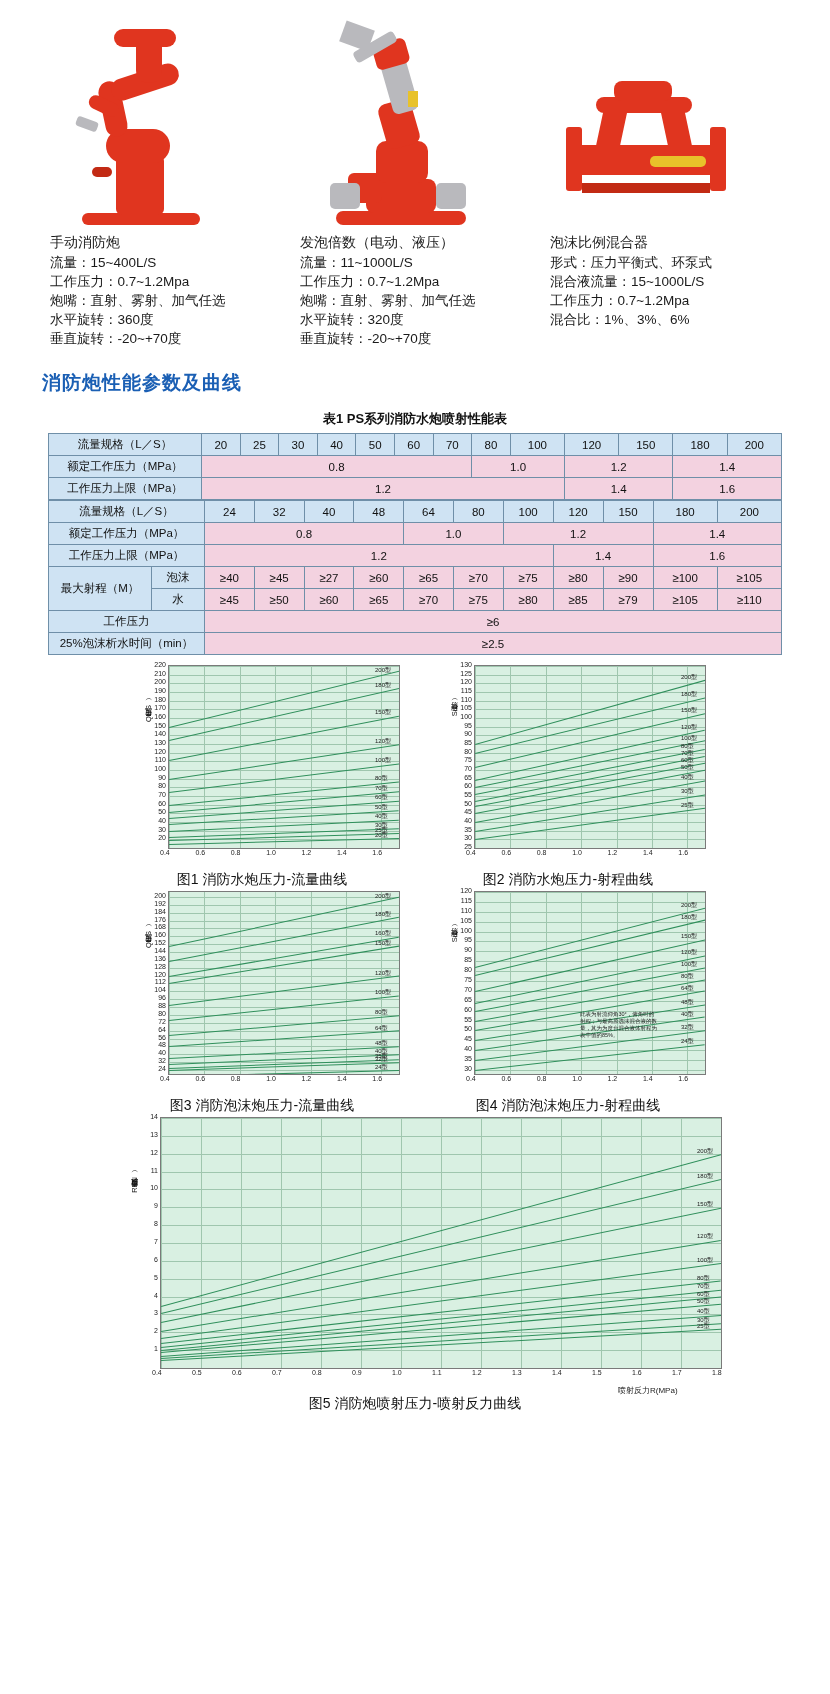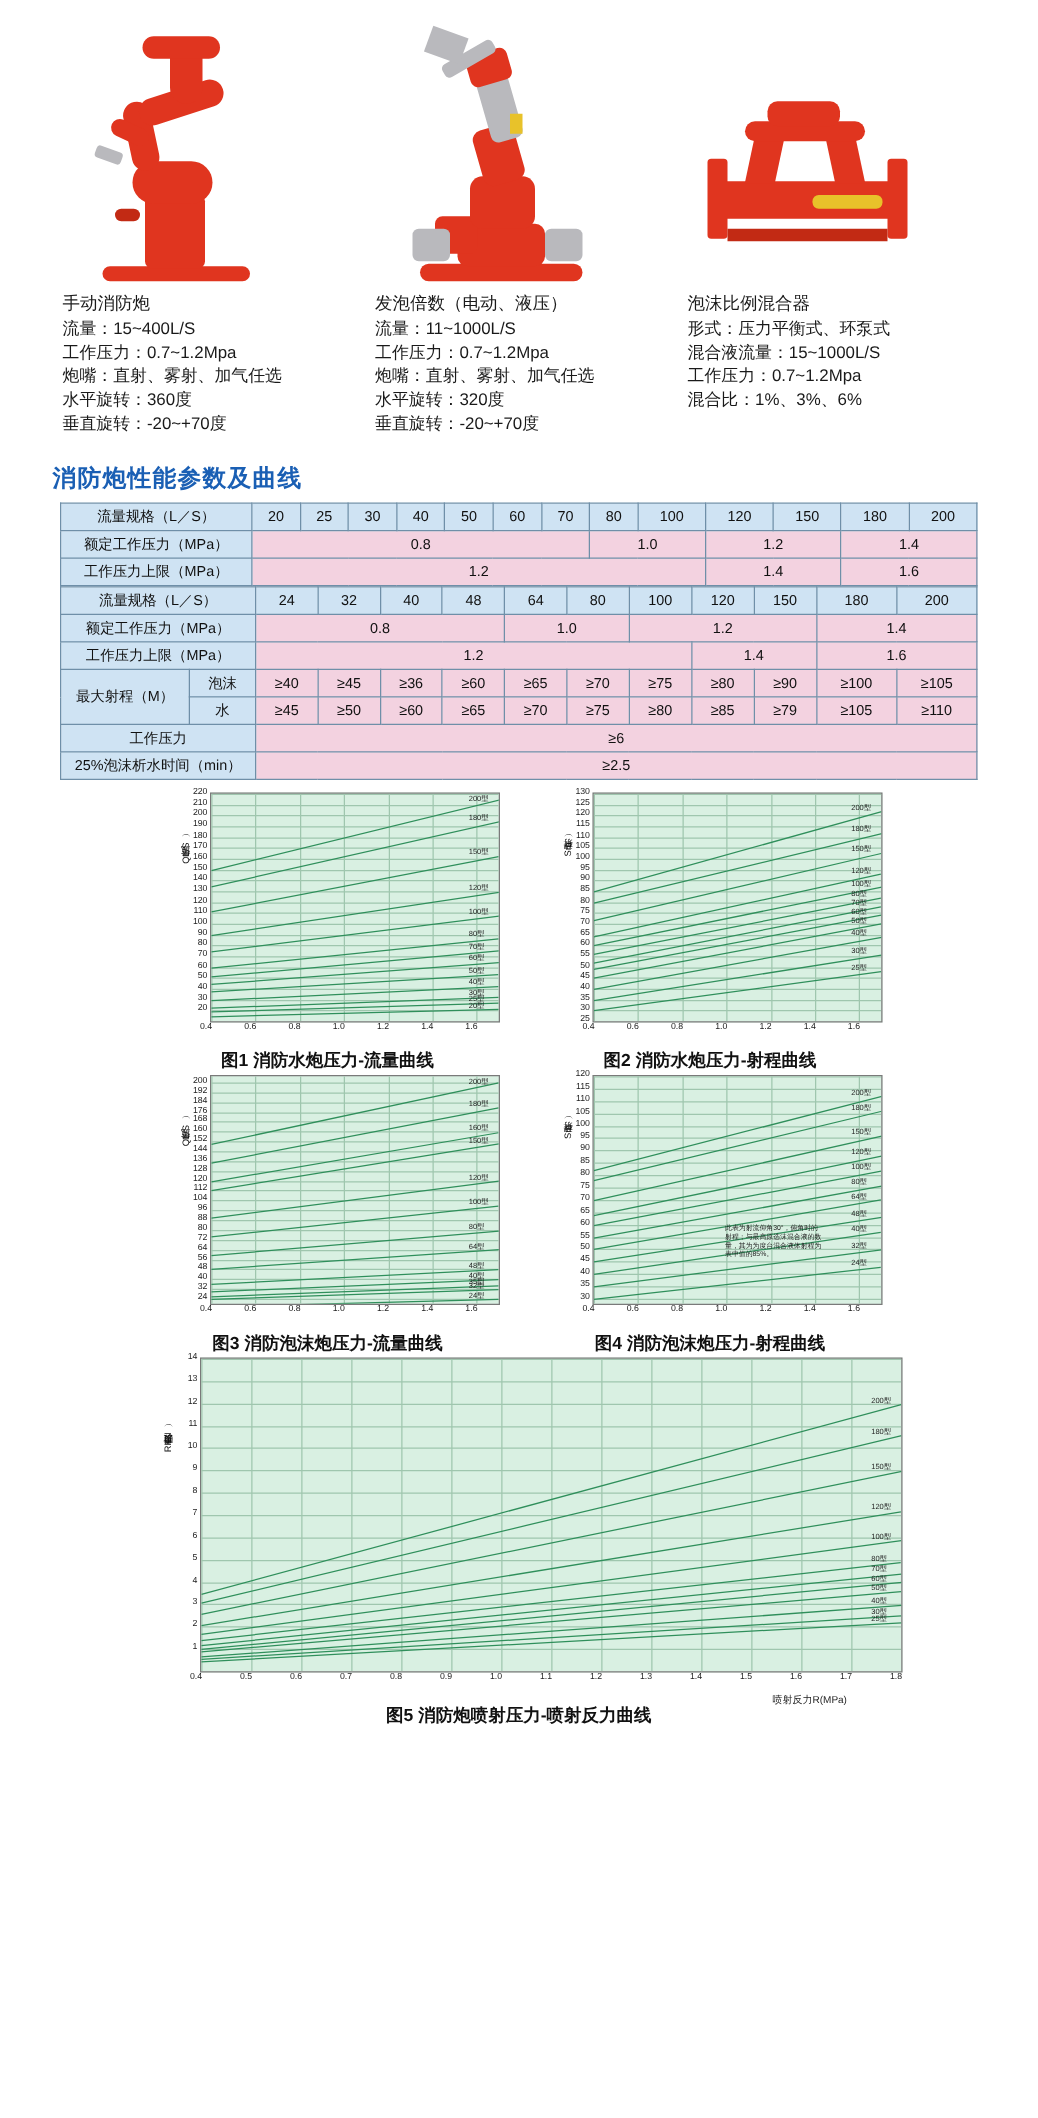--- a/index.html
+++ b/index.html
@@ -38,21 +38,21 @@
   
   .charts{padding:10px 0 0 0;}
   .chart-row{display:flex;justify-content:center;gap:30px;margin-bottom:2px;}
   .chart-box{position:relative;}
   .plot{background:#d9f0e2;border:1px solid #7a7a7a;position:relative;overflow:hidden;}
   .grid-v,.grid-h{position:absolute;background:#9fc6ae;}
   .curve{position:absolute;height:0;border-top:1.2px solid #2f8f5b;transform-origin:0 0;}
   .clab{position:absolute;font-size:6px;color:#222;white-space:nowrap;}
   .axlab{position:absolute;font-size:7px;color:#222;white-space:nowrap;}
   .ylab-v{position:absolute;font-size:7.5px;color:#111;writing-mode:vertical-rl;transform:rotate(180deg);white-space:nowrap;}
-  .fig-cap{text-align:center;font-size:14px;font-weight:bold;margin-top:6px;}
+  .fig-cap{text-align:center;font-size:14px;font-weight:normal;margin-top:6px;}
   .note{position:absolute;font-size:5.5px;line-height:7px;color:#222;width:78px;}
 </style>
 </head>
 <body>
 
 <div class="products">
 
   <div class="product">
     <div class="prod-img">
 
@@ -120,20 +120,21 @@
       <div>混合液流量：15~1000L/S</div>
       <div>工作压力：0.7~1.2Mpa</div>
       <div>混合比：1%、3%、6%</div>
     </div>
   </div>
 </div>
 
 <div class="section-title">消防炮性能参数及曲线</div>
 
 <div class="tbl-wrap">
+  <div class="tbl-caption">表1  PS系列消防水炮喷射性能表</div>
   <table class="perf">
     <tbody>
         <tr>
       <td class="rowlab" style="width:150px">流量规格（L／S）</td>
       <td class="blue">20</td>
       <td class="blue">25</td>
       <td class="blue">30</td>
       <td class="blue">40</td>
       <td class="blue">50</td>
       <td class="blue">60</td>
@@ -190,21 +191,21 @@
       <td class="rowlab" colspan="2">工作压力上限（MPa）</td>
       <td colspan="7">1.2</td>
       <td colspan="2">1.4</td>
       <td colspan="2">1.6</td>
     </tr>
     <tr>
       <td class="rowlab" rowspan="2" style="width:100px">最大射程（M）</td>
       <td class="rowlab" style="width:50px">泡沫</td>
       <td>≥40</td>
       <td>≥45</td>
-      <td>≥36</td>
+      <td>≥27</td>
       <td>≥60</td>
       <td>≥65</td>
       <td>≥70</td>
       <td>≥75</td>
       <td>≥80</td>
       <td>≥90</td>
       <td>≥100</td>
       <td>≥105</td>
     </tr>
     <tr>

